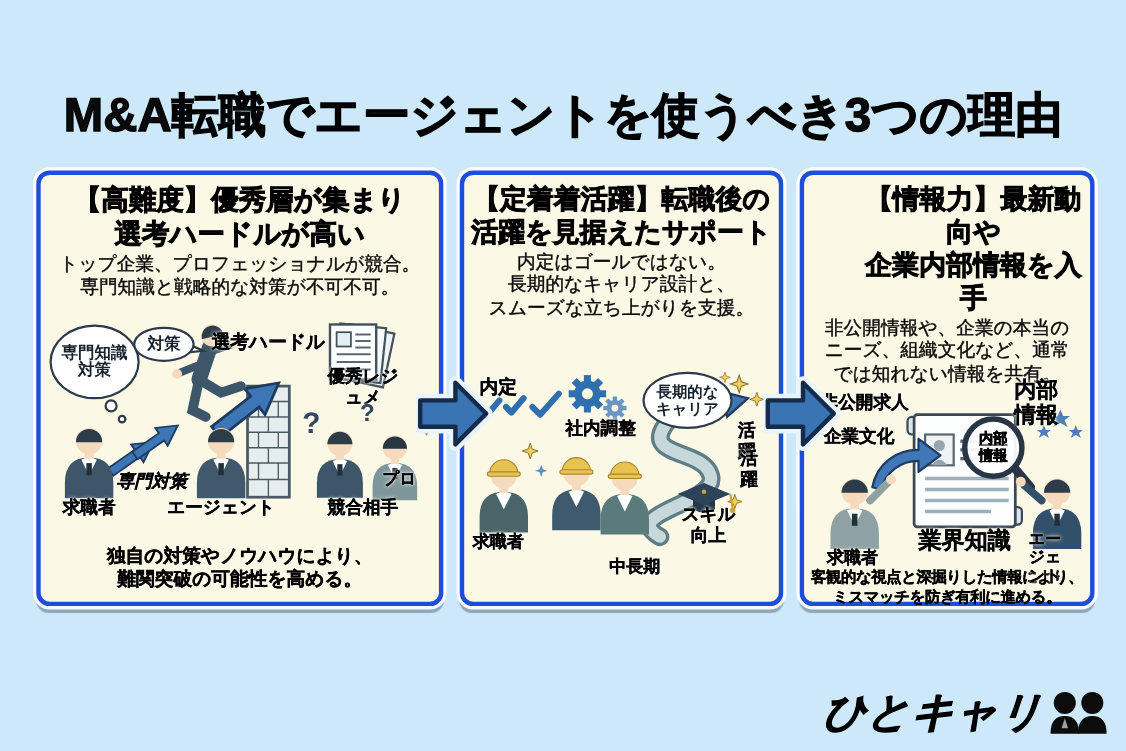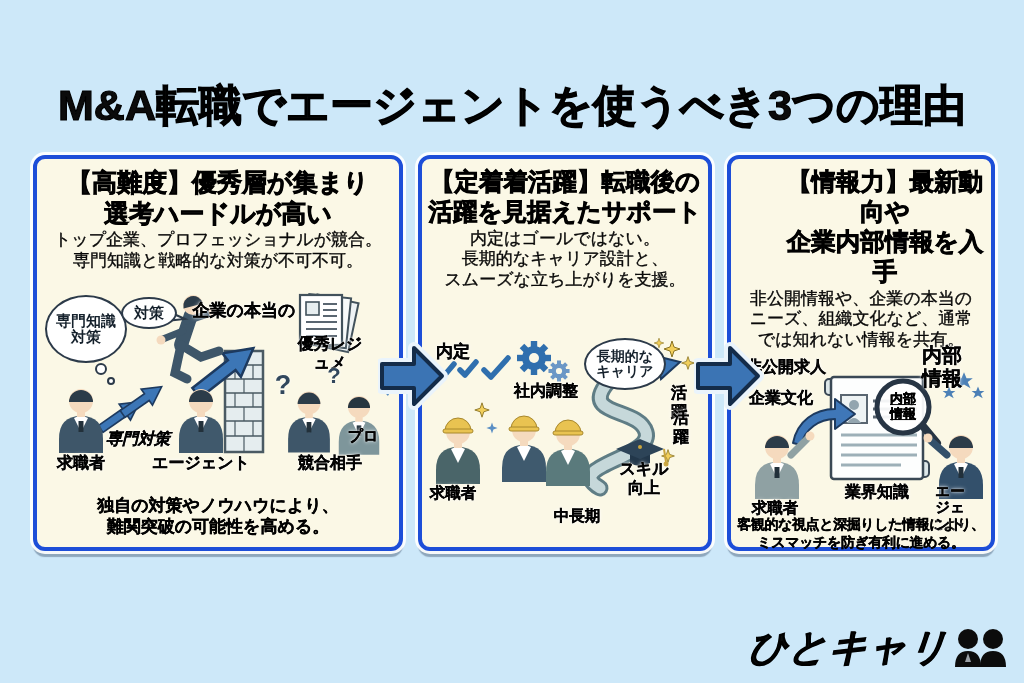--- a/index.html
+++ b/index.html
@@ -155,21 +155,21 @@
             <path d="M-4,-13 h14 M-4,-7 h14 M-4,-1 h14 M-21,5 h31 M-21,12 h31 M-21,19 h31" stroke="#5a6671" stroke-width="1.8"></path>
           </g>
 
           <circle cx="64" cy="80" r="5" fill="#fff" stroke="#2c3a49" stroke-width="2"></circle>
           <circle cx="74" cy="92" r="3" fill="#fff" stroke="#2c3a49" stroke-width="2"></circle>
           <polygon points="130,22 148,30 128,32" fill="#fff" stroke="#2c3a49" stroke-width="2"></polygon>
         </svg>
         <div class="bubble" style="left:8px;top:6px;width:78px;height:64px;font-size:15px;">専門知識
 対策</div>
         <div class="bubble" style="left:84px;top:8px;width:52px;height:28px;font-size:15px;">対策</div>
-        <div class="lbl" style="left:207px;top:22px;font-size:17px;">企業の本当の</div>
+        <div class="lbl" style="left:207px;top:22px;font-size:17px;">選考ハードル</div>
         <div class="lbl" style="left:293px;top:64px;font-size:16px;">優秀レジュメ</div>
         <div class="lbl" style="left:101px;top:150px;font-size:16px;font-style:italic;">専門対策</div>
         <div class="lbl" style="left:326px;top:147px;font-size:15px;">プロ</div>
         <div class="qmark" style="left:246px;top:96px;font-size:27px;">?</div>
         <div class="qmark" style="left:297px;top:87px;font-size:22px;">?</div>
         <div class="lbl" style="left:44px;top:174px;font-size:16px;">求職者</div>
         <div class="lbl" style="left:164px;top:174px;font-size:16px;">エージェント</div>
         <div class="lbl" style="left:293px;top:174px;font-size:16px;">競合相手</div>
       </div>
     </div>
@@ -271,21 +271,21 @@
           <circle cx="79" cy="85" r="4.5" fill="#f5dabe"></circle>
           <use href="#personG" transform="translate(230,96)" style="--suit:#33506b"></use>
           <path d="M216,104 L200,90" stroke="#33506b" stroke-width="7" stroke-linecap="round"></path>
           <circle cx="197" cy="87" r="4.5" fill="#f5dabe"></circle>
         </svg>
         <div class="lbl" style="left:55px;top:16px;font-size:16px;">非公開求人</div>
         <div class="lbl" style="left:211px;top:16px;font-size:20px;text-align:center;">内部情報</div>
         <div class="lbl" style="left:50px;top:47px;font-size:16px;">企業文化</div>
         <div class="lbl" style="left:172px;top:56px;font-size:13px;text-decoration:underline;">内部
 情報</div>
-        <div class="lbl" style="left:146px;top:141px;font-size:16px;">業界知識</div>
+        <div class="lbl" style="left:146px;top:141px;font-size:21px;">業界知識</div>
         <div class="lbl" style="left:44px;top:157px;font-size:15.5px;">求職者</div>
         <div class="lbl" style="left:219px;top:157px;font-size:14.5px;">エージェント</div>
       </div>
     </div>
     <div class="bottom-text">客観的な視点と深掘りした情報により、
 ミスマッチを防ぎ有利に進める。</div>
   </div>
 
   <svg class="between-arrow a1" viewBox="0 0 70 74">
     <polygon points="4,26 36,26 36,10 64,38 36,66 36,50 4,50" fill="none" stroke="#eaf4fc" stroke-width="12" stroke-linejoin="round"></polygon>

